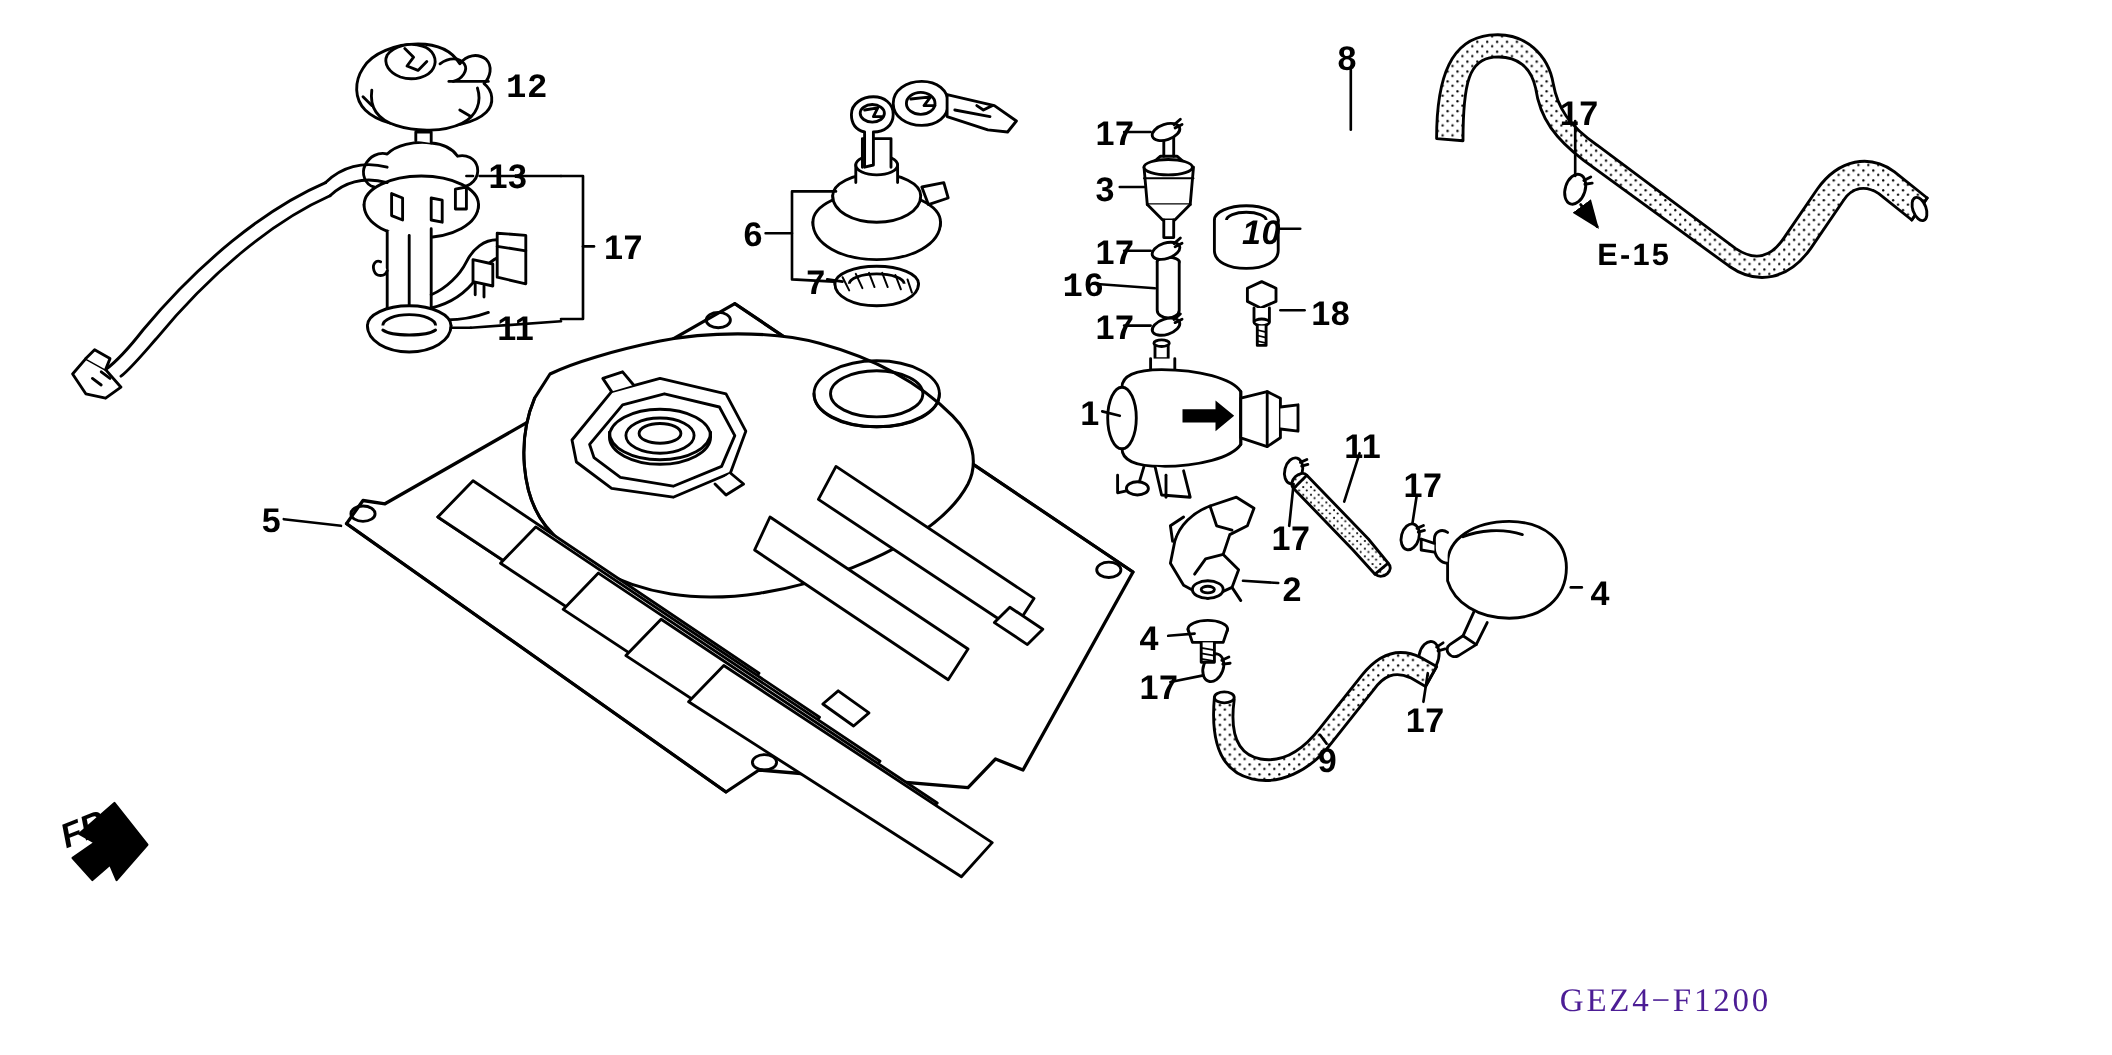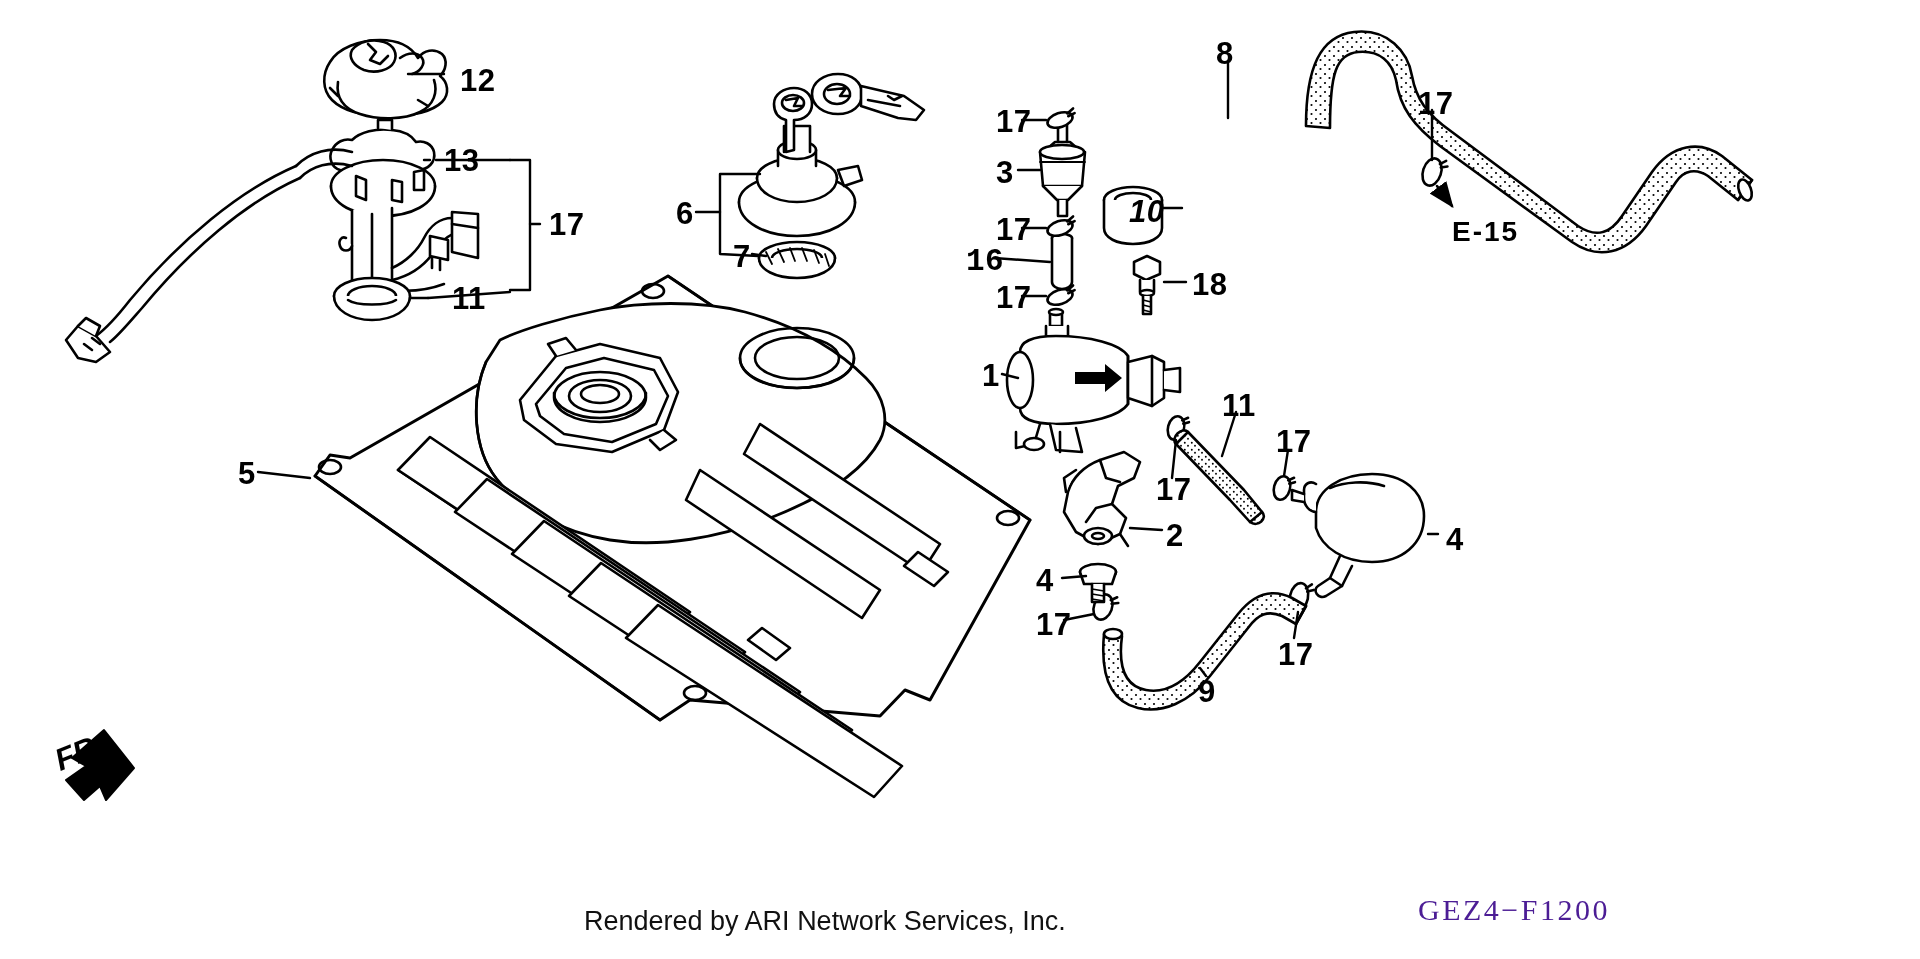--- a/index.html
+++ b/index.html
@@ -432,21 +432,21 @@
       <g>
         <path d="M1437,186 L1452,206" stroke-width="2.6" marker-end="url(#arrowEnd)"></path>
       </g>
 
       <g>
         <path d="M104,730 L72,758 L86,766 L66,780 L84,800 L100,786 L106,800 L134,768 Z" fill="#000" stroke="#000" stroke-width="2"></path>
       </g>
     </g>
   </svg>
 
-  <div class="lbl num" style="left:460px;top:65px;">12</div>
+  <div class="lbl num" style="left:460px;top:65px;font-family:Liberation Mono, monospace;">12</div>
   <div class="lbl num" style="left:444px;top:145px;">13</div>
   <div class="lbl num" style="left:549px;top:209px;">17</div>
   <div class="lbl num" style="left:440px;top:283px;margin-left:12px;">11</div>
   <div class="lbl num" style="left:238px;top:458px;">5</div>
   <div class="lbl num" style="left:676px;top:198px;">6</div>
   <div class="lbl num" style="left:733px;top:241px;">7</div>
 
   <div class="lbl num" style="left:996px;top:106px;">17</div>
   <div class="lbl num" style="left:996px;top:157px;">3</div>
   <div class="lbl num" style="left:996px;top:214px;">17</div>
@@ -465,17 +465,16 @@
   <div class="lbl num" style="left:1166px;top:520px;">2</div>
   <div class="lbl num" style="left:1036px;top:565px;">4</div>
   <div class="lbl num" style="left:1036px;top:609px;">17</div>
   <div class="lbl num" style="left:1278px;top:639px;">17</div>
   <div class="lbl num" style="left:1198px;top:676px;">9</div>
 
   <div class="lbl eref" style="left:1452px;top:218px;">E-15</div>
 
   <div class="lbl frtxt" style="left:62px;top:745px;">FR.</div>
 
-  <div class="credit" style="left:584px;top:906px;">Rendered by ARI Network Services, Inc.</div>
 
   <div class="dwg" style="left:1418px;top:893px;">GEZ4−F1200</div>
 
 </div>
 
 </body></html>

